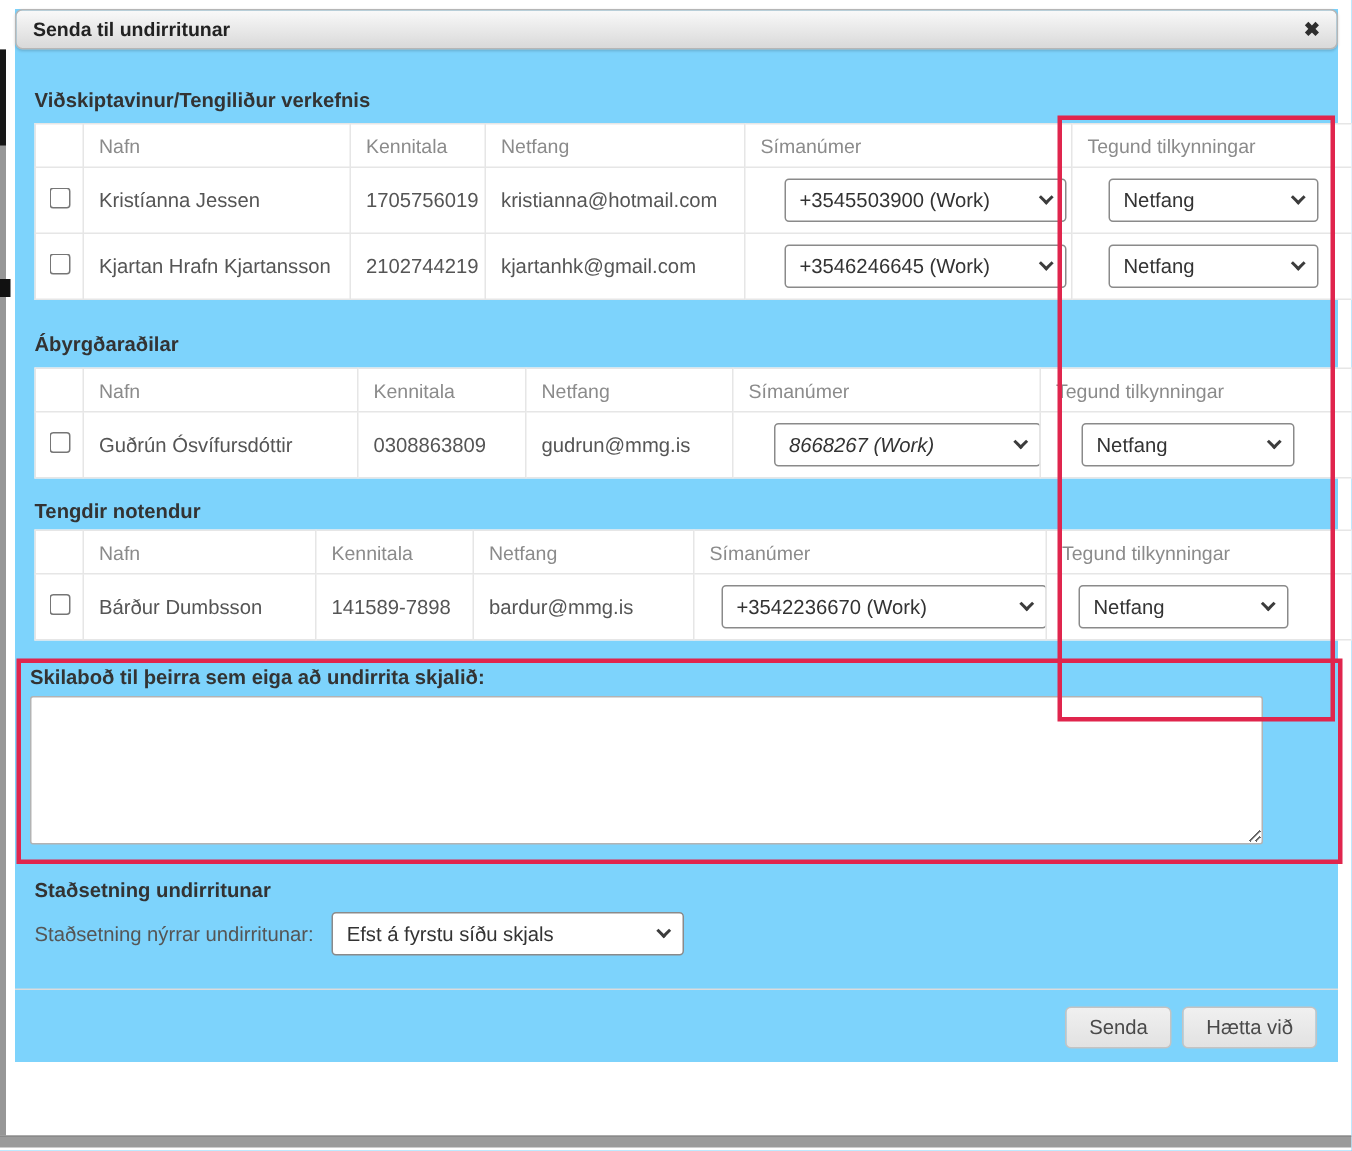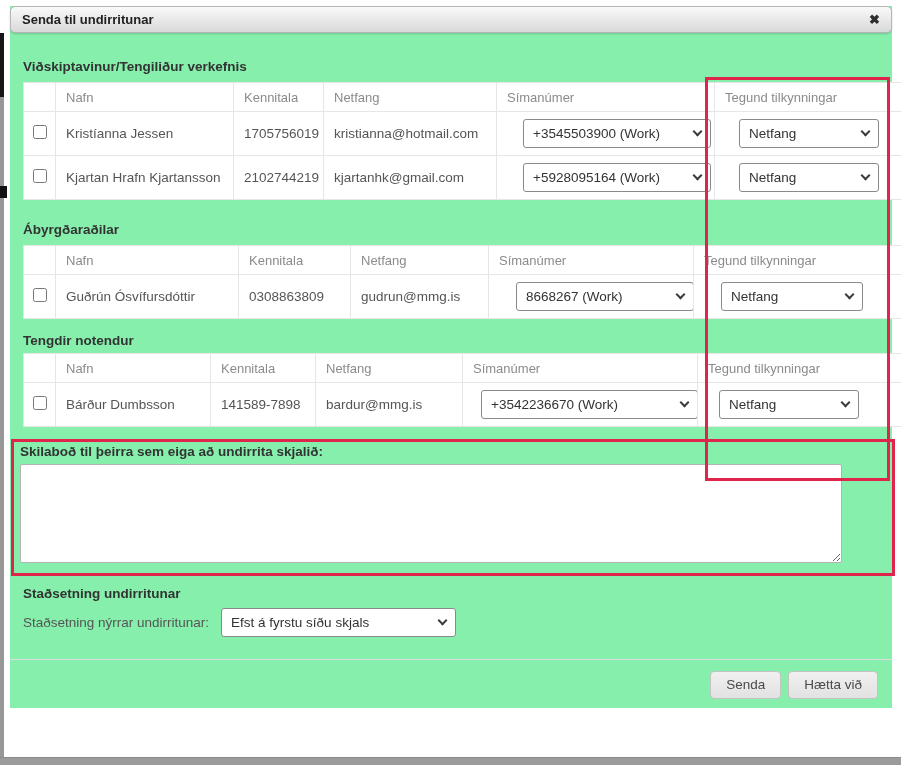--- a/index.html
+++ b/index.html
@@ -10,21 +10,21 @@
     color:#555;
   }
 
   
   .bg-left-strip   { position:absolute; left:0; top:33px; width:4px; height:724px; background:#979797; }
   .bg-left-dark    { position:absolute; left:0; top:33px; width:4px; height:64px;  background:#161616; }
   .bg-left-notch   { position:absolute; left:0; top:186px; width:7px; height:12px; background:#111; }
   .bg-bottom-bar   { position:absolute; left:0; top:757px; width:901px; height:8px; background:#9b9b9b; border-top:1px solid #8a8a8a; }
 
   
-  .dialog { position:absolute; left:10px; top:6px; width:882px; background:#86efac; }
+  .dialog { position:absolute; left:10px; top:6px; width:882px; background:#7dd3fc; }
   .titlebar {
     height:27px; display:flex; align-items:center; justify-content:space-between;
     padding:0 11px; border:1px solid #b6b6b6; border-radius:5px;
     background:linear-gradient(#f9f9f9,#d9d9d9);
     box-shadow:0 1px 2px rgba(0,0,0,.18);
   }
   .titlebar .title { font-size:13px; font-weight:bold; color:#222; }
   .close-btn { font-size:13px; font-weight:bold; color:#2e2e2e; cursor:pointer; line-height:1; }
 
   .content { display:flow-root; padding:0 6px 0 13px; }
@@ -53,21 +53,21 @@
   .select {
     height:29px; border:1px solid #8a8a8a; border-radius:3px; background:#fff;
     display:flex; align-items:center; justify-content:space-between;
     padding:0 9px; font-size:13.5px; color:#333; cursor:pointer;
   }
   .chev { width:7px; height:7px; border-right:2px solid #3c3c3c; border-bottom:2px solid #3c3c3c;
           transform:rotate(45deg); margin-top:-4px; flex:0 0 auto; }
   .sel-val { overflow:hidden; white-space:nowrap; }
   .t1 .phone-select { width:188px; margin-left:16px; }
   .t1 .tegund-select{ width:140px; margin-left:14px; }
-  .t2 .phone-select { width:178px; margin-left:17px; }
+  .t2 .phone-select { width:178px; margin-left:17px;font-style:italic; }
   .t2 .tegund-select{ width:142px; margin-left:17px; }
   .t3 .phone-select { width:217px; margin-left:8px;gap:43px; }
   .t3 .tegund-select{ width:140px; margin-left:11px; }
 
   
   .red-box { border:3px solid var(--annotation,#e0254d); }
   .annotation-box-1 { position:absolute; left:705px; top:77px; width:185px; height:404px; pointer-events:none; z-index:10; background:transparent; }
 
   .message-box { margin:12px -9px 0 -12px; padding:2px 24px 10px 6px; }
   .message-label { font-size:13.5px; font-weight:bold; color:#333; line-height:16px; }
@@ -143,21 +143,21 @@
                 </div>
               </td>
           </tr>
           <tr>
             <td class="check-col"><input type="checkbox" style=""></td>
             <td>Kjartan Hrafn Kjartansson</td>
             <td>2102744219</td>
             <td>kjartanhk@gmail.com</td>
             <td>
                 <div class="select phone-select">
-                  <span class="sel-val">+5928095164 (Work)</span>
+                  <span class="sel-val">+3546246645 (Work)</span>
                   <span class="chev"></span>
                 </div>
               </td>
             <td>
                 <div class="select tegund-select">
                   <span class="sel-val">Netfang</span>
                   <span class="chev"></span>
                 </div>
               </td>
           </tr>

